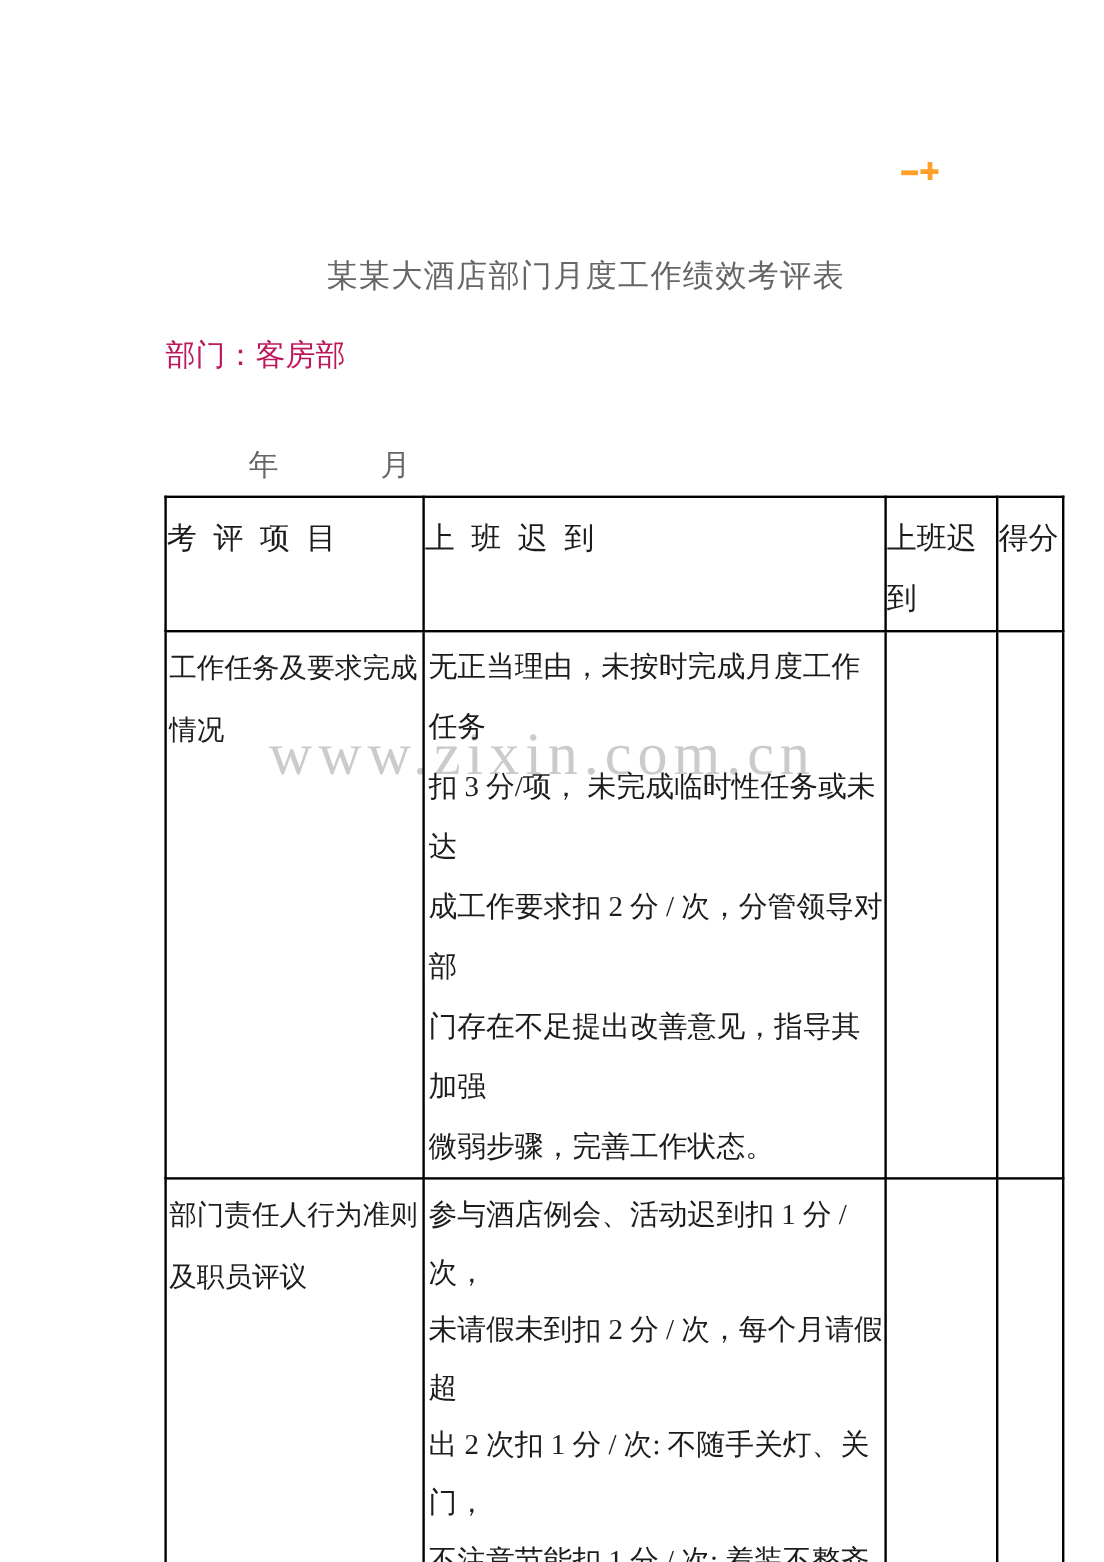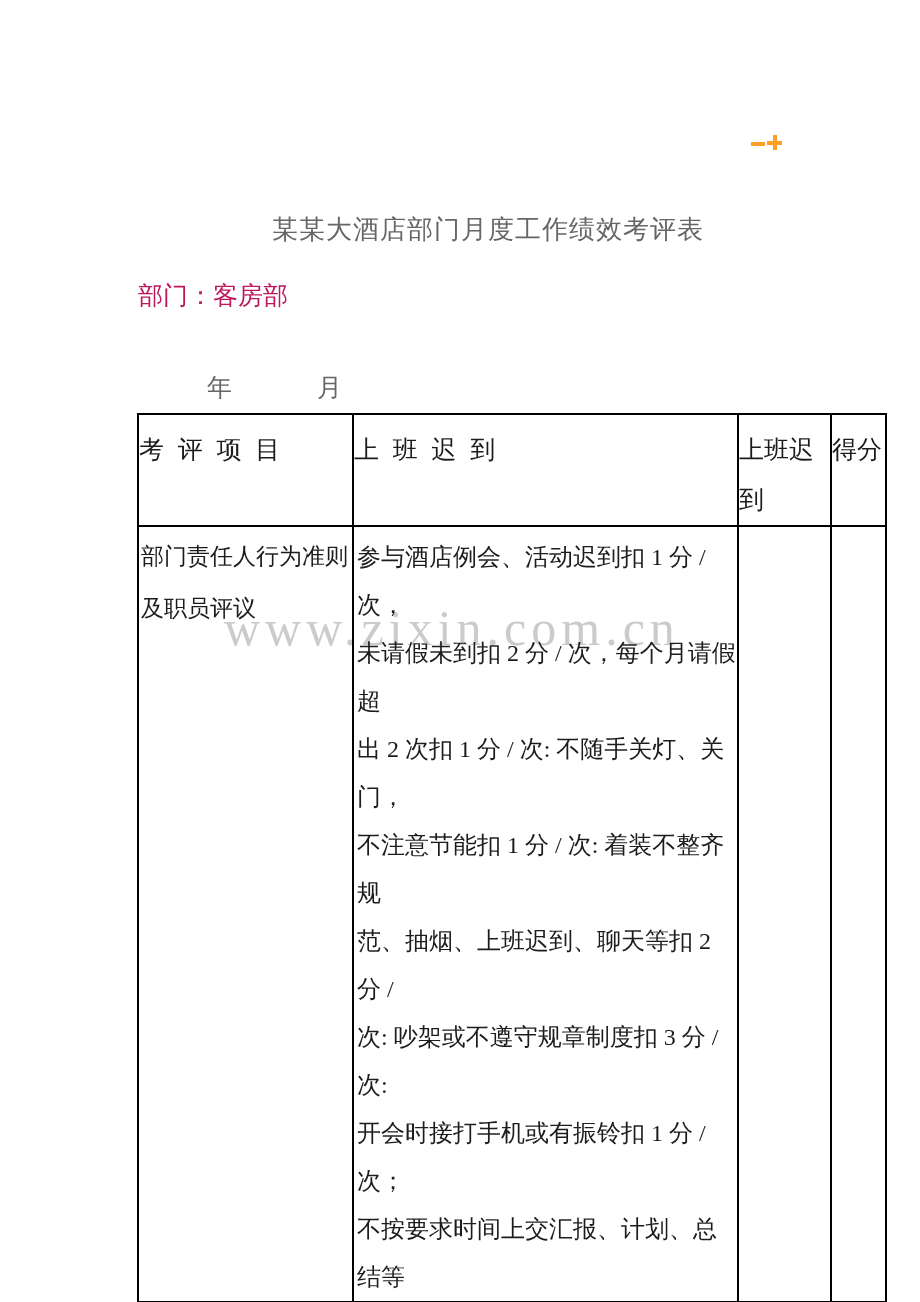--- a/index.html
+++ b/index.html
@@ -74,20 +74,31 @@
       <col style="width:93px">
       <col style="width:55px">
   </colgroup>
   <tbody>
       <tr class="hrow">
     <th class="sp">考评项目</th>
     <th class="sp">上班迟到</th>
     <th>上班迟到</th>
     <th>得分</th>
   </tr>
+  <tr class="row1">
+    <td class="item">工作任务及要求完成
+情况</td>
+    <td class="detail">无正当理由，未按时完成月度工作任务
+扣 3 分/项， 未完成临时性任务或未达
+成工作要求扣 2 分 / 次，分管领导对部
+门存在不足提出改善意见，指导其加强
+微弱步骤，完善工作状态。</td>
+    <td class="blank"></td>
+    <td class="blank"></td>
+  </tr>
   <tr class="row2">
     <td class="item">部门责任人行为准则
 及职员评议</td>
     <td class="detail">参与酒店例会、活动迟到扣 1 分 / 次，
 未请假未到扣 2 分 / 次，每个月请假超
 出 2 次扣 1 分 / 次: 不随手关灯、关门，
 不注意节能扣 1 分 / 次: 着装不整齐规
 范、抽烟、上班迟到、聊天等扣 2 分 /
 次: 吵架或不遵守规章制度扣 3 分 / 次:
 开会时接打手机或有振铃扣 1 分 / 次；

